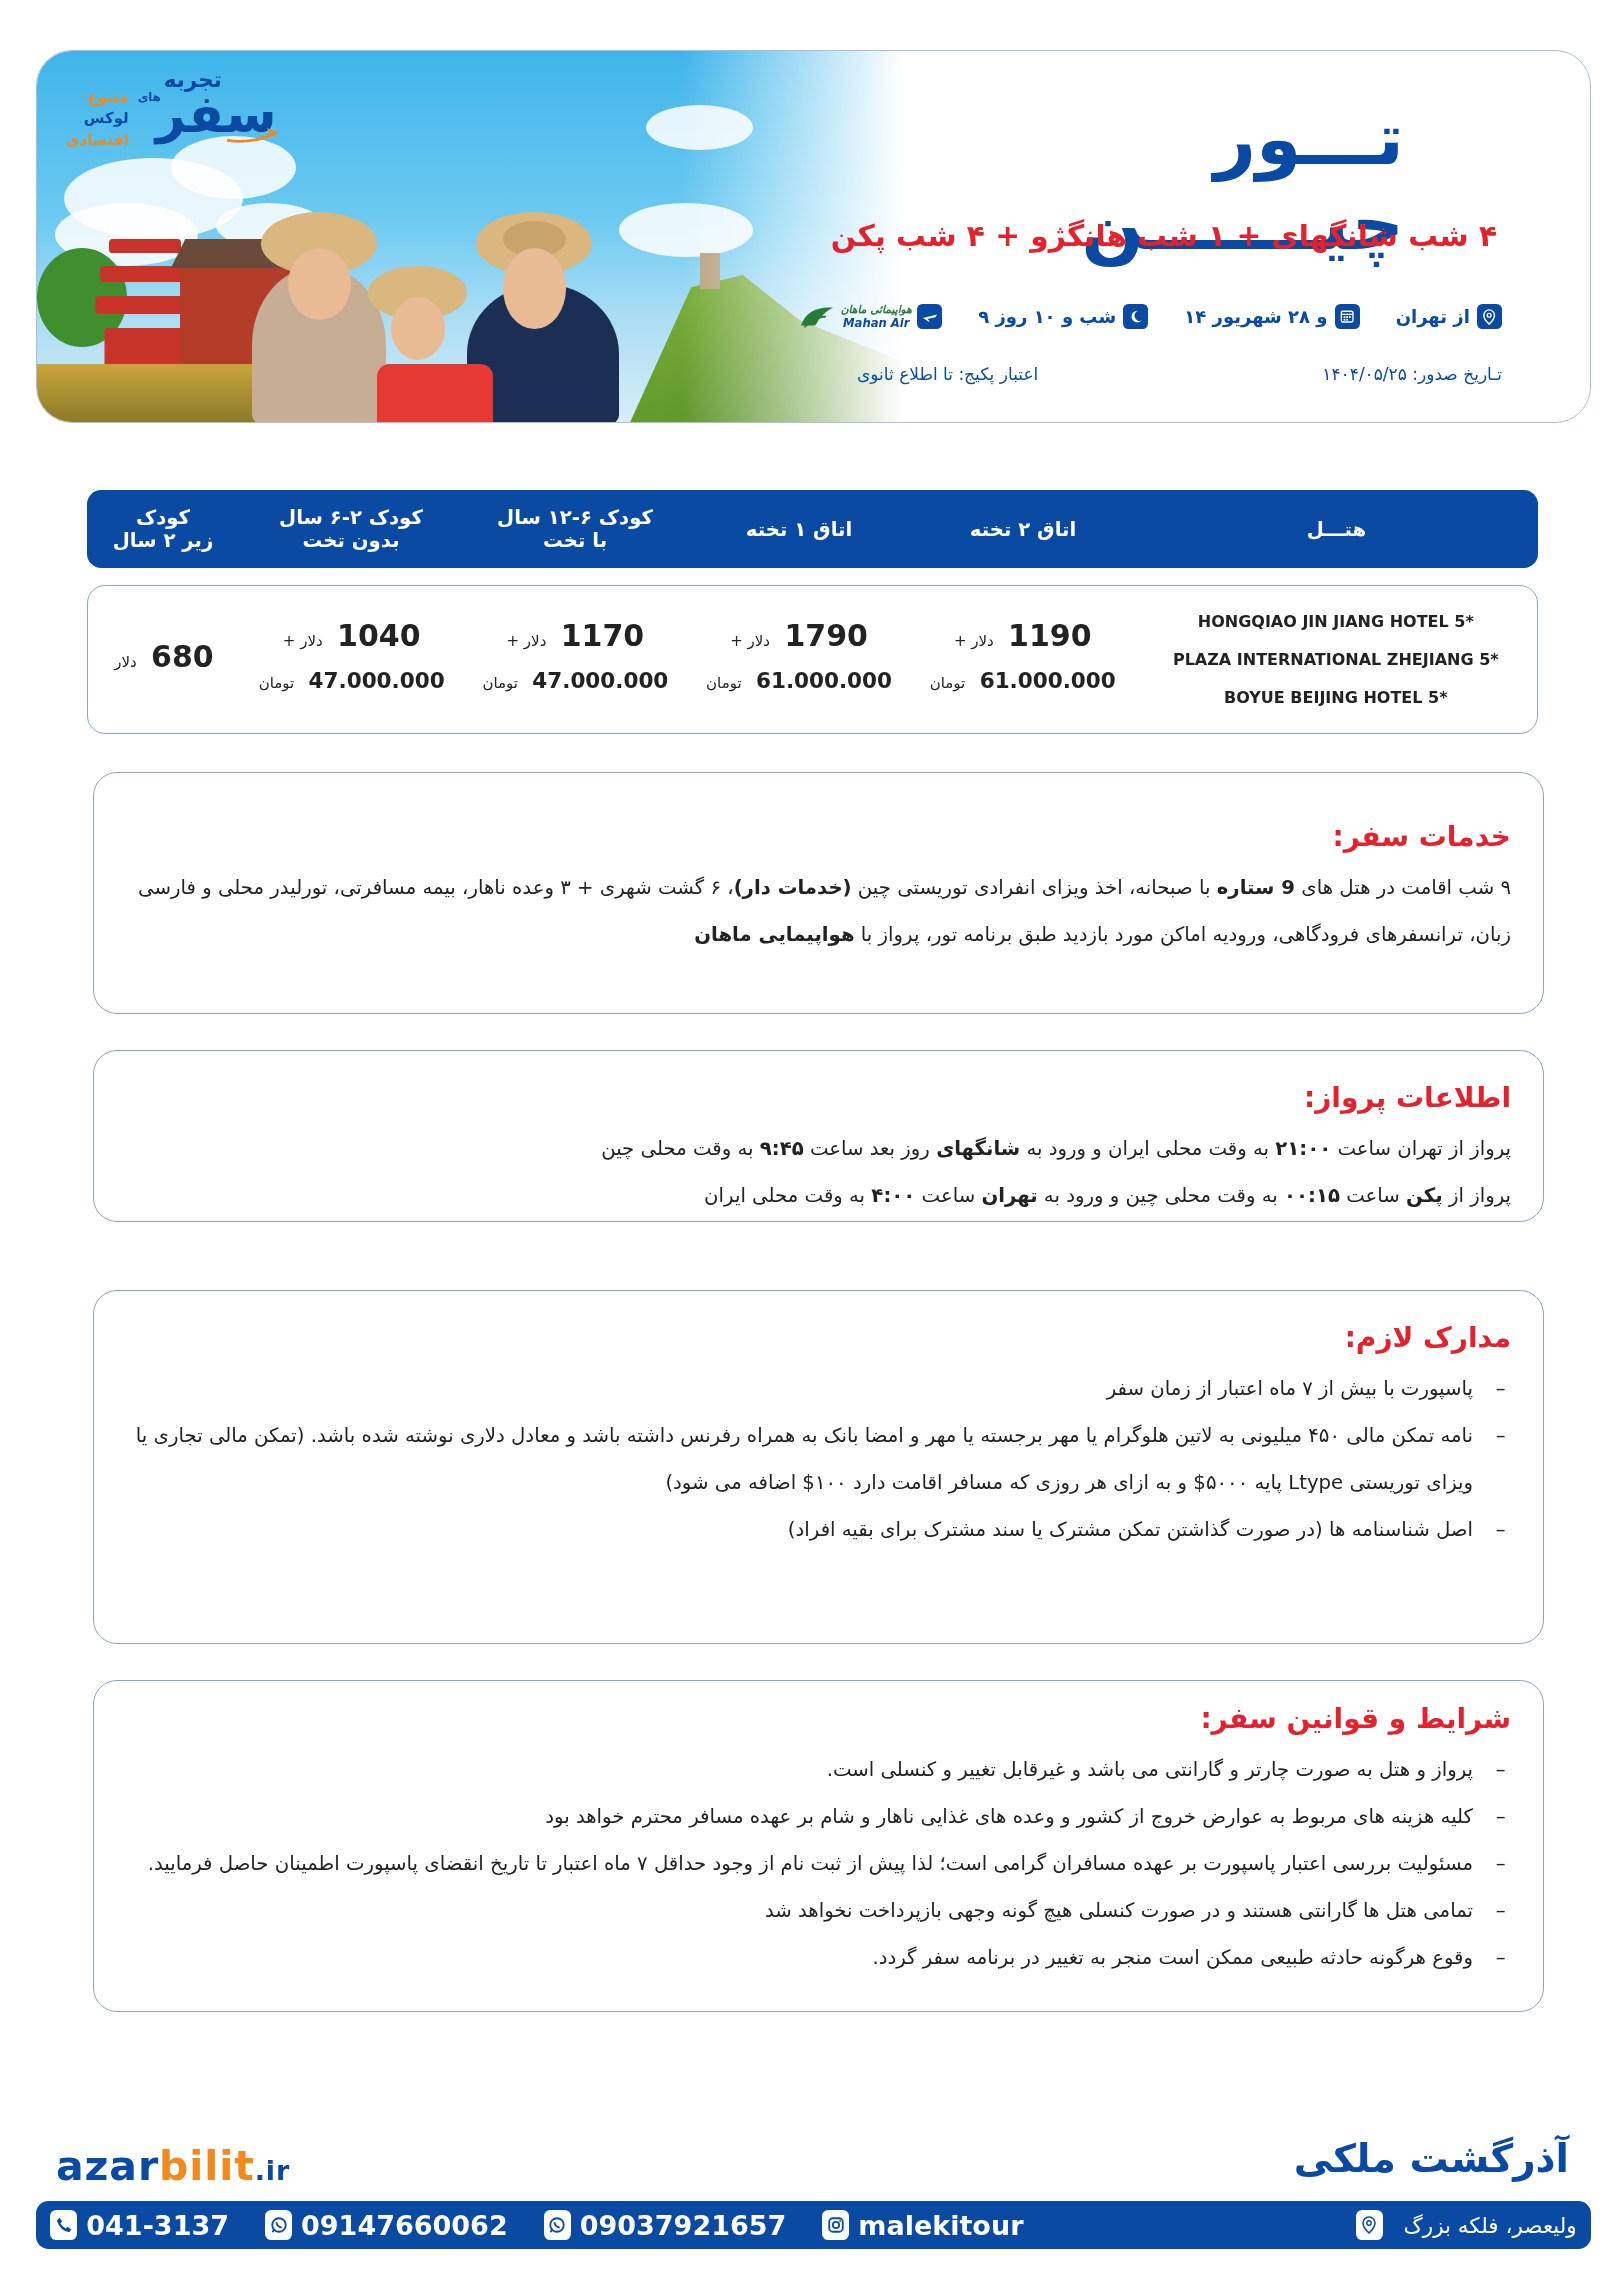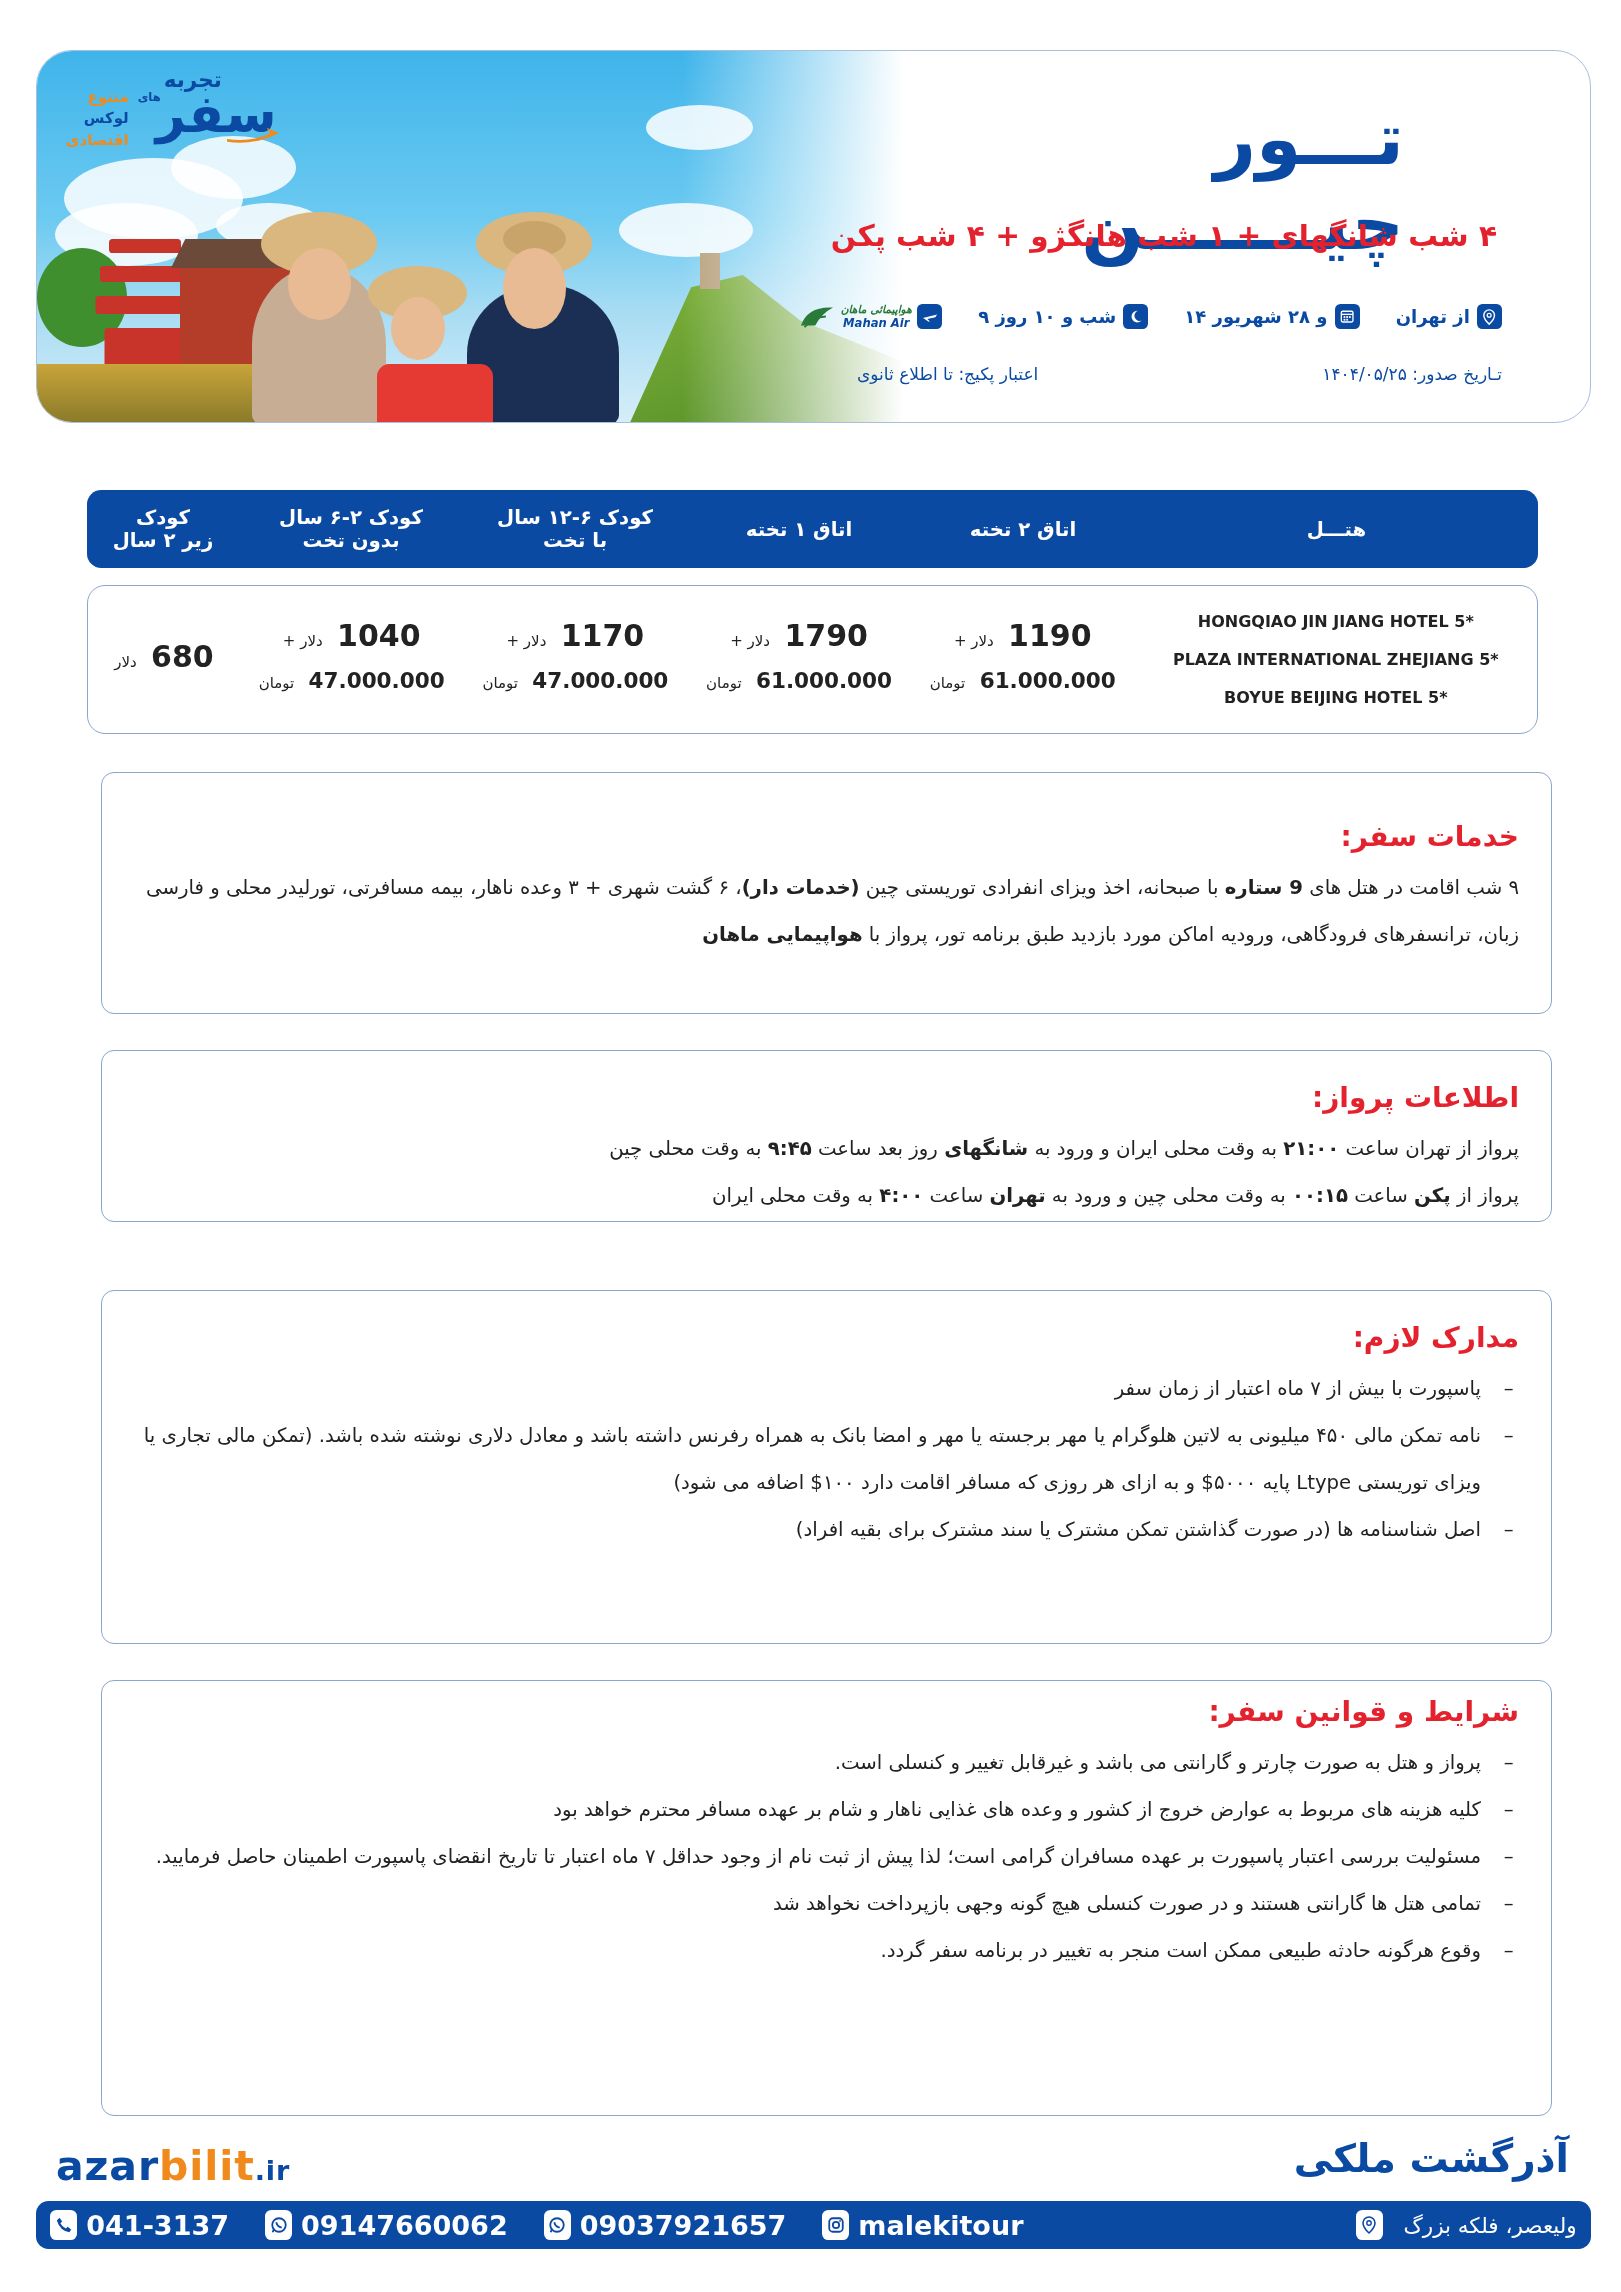--- a/index.html
+++ b/index.html
@@ -75,22 +75,22 @@
   .hotels { text-align: center; font-family: "DejaVu Sans", sans-serif; font-weight: bold; font-size: 16px; line-height: 38px; color: #222; direction: ltr; }
   .price { text-align: center; }
   .price .usd { font-size: 30px; font-weight: bold; color: #222; }
   .price .usd-lbl { font-size: 15px; color: #222; margin-right: 7.2px; }
   .price .irr { font-size: 21.5px; font-weight: bold; color: #222; }
   .price .irr-lbl { font-size: 15px; color: #222; margin-right: 7.2px; }
   .price .line { display: flex; flex-direction: row; justify-content: center; align-items: baseline; gap: 7.2px; direction: rtl; line-height: 39px; }
 
   
   .section {
-    position: absolute; left: 101px; width: 1451px;
-    border: 1.8px solid #8aa6cc; border-radius: 13px; direction: rtl; padding: 0 32px 0 27px;
+    position: absolute; left: 93px; width: 1451px;
+    border: 1.8px solid #8aa6cc; border-radius: 24px; direction: rtl; padding: 0 32px 0 27px;
   }
   .sec-title { font-size: 28px; font-weight: bold; color: #e3222e; margin-bottom: 10.7px; }
   .sec-body { font-size: 19.7px; line-height: 47px; color: #222; }
   .sec-body b { font-weight: bold; }
   .bullets { list-style: none; }
   .bullets li { position: relative; padding-right: 38px; font-size: 19.7px; line-height: 47px; color: #222; }
   .bullets li::before { content: "–"; position: absolute; right: 5.4px; top: 0; }
 
   
   .brand-en { position: absolute; left: 56px; top: 2142px; font-size: 41px; font-weight: bold; letter-spacing: 0.9px; }
@@ -298,21 +298,21 @@
 
 <div class="section" style="top:1290px;height:354px;padding-top:30px;">
   <div class="sec-title">مدارک لازم:</div>
   <ul class="bullets">
     <li>پاسپورت با بیش از ۷ ماه اعتبار از زمان سفر</li>
     <li>نامه تمکن مالی ۴۵۰ میلیونی به لاتین هلوگرام یا مهر برجسته یا مهر و امضا بانک به همراه رفرنس داشته باشد و معادل دلاری نوشته شده باشد. (تمکن مالی تجاری یا ویزای توریستی Ltype پایه ۵۰۰۰$ و به ازای هر روزی که مسافر اقامت دارد ۱۰۰$ اضافه می شود)</li>
     <li>اصل شناسنامه ها (در صورت گذاشتن تمکن مشترک یا سند مشترک برای بقیه افراد)</li>
   </ul>
 </div>
 
-<div class="section" style="top:1680px;height:436px;padding-top:14px;">
+<div class="section" style="top:1680px;height:332px;padding-top:21px;">
   <div class="sec-title">شرایط و قوانین سفر:</div>
   <ul class="bullets">
     <li>پرواز و هتل به صورت چارتر و گارانتی می باشد و غیرقابل تغییر و کنسلی است.</li>
     <li>کلیه هزینه های مربوط به عوارض خروج از کشور و وعده های غذایی ناهار و شام بر عهده مسافر محترم خواهد بود</li>
     <li>مسئولیت بررسی اعتبار پاسپورت بر عهده مسافران گرامی است؛ لذا پیش از ثبت نام از وجود حداقل ۷ ماه اعتبار تا تاریخ انقضای پاسپورت اطمینان حاصل فرمایید.</li>
     <li>تمامی هتل ها گارانتی هستند و در صورت کنسلی هیچ گونه وجهی بازپرداخت نخواهد شد</li>
     <li>وقوع هرگونه حادثه طبیعی ممکن است منجر به تغییر در برنامه سفر گردد.</li>
   </ul>
 </div>
 

